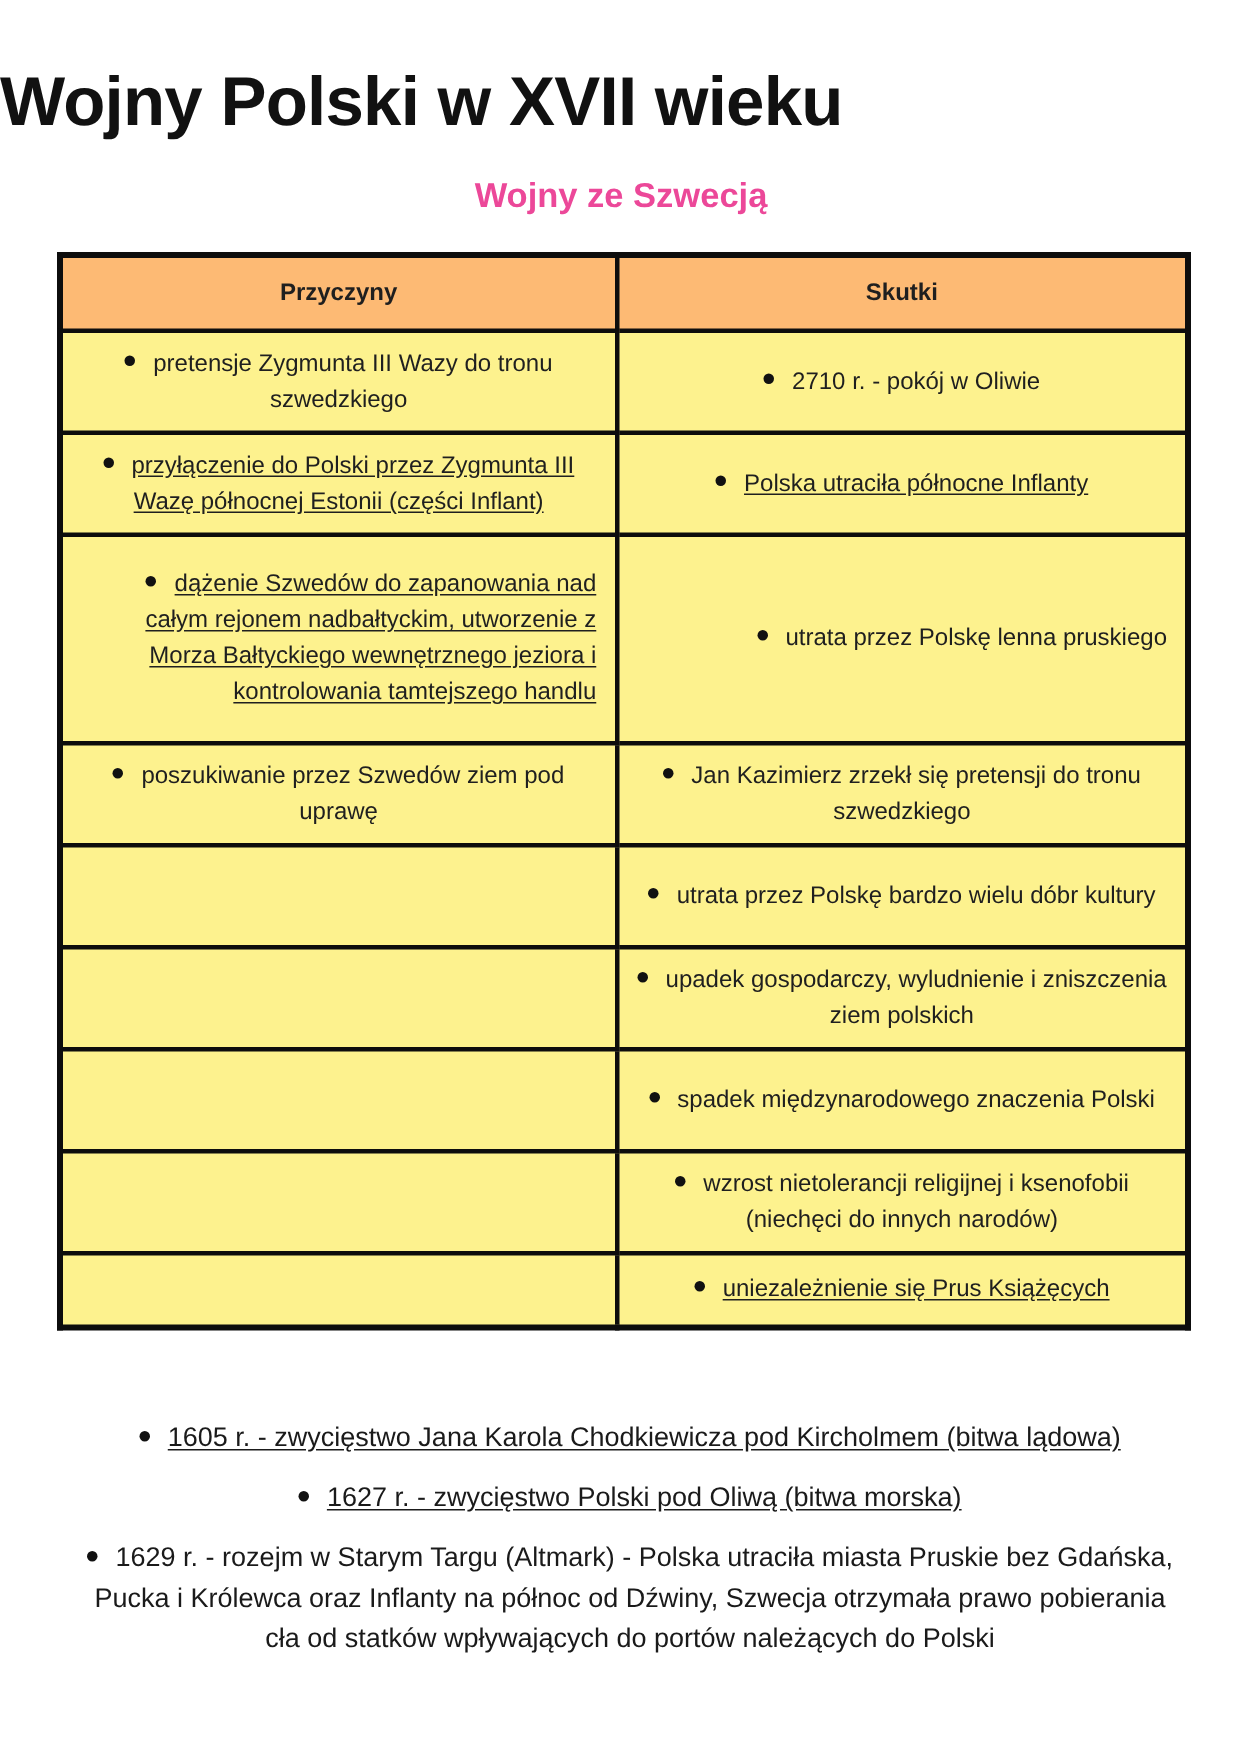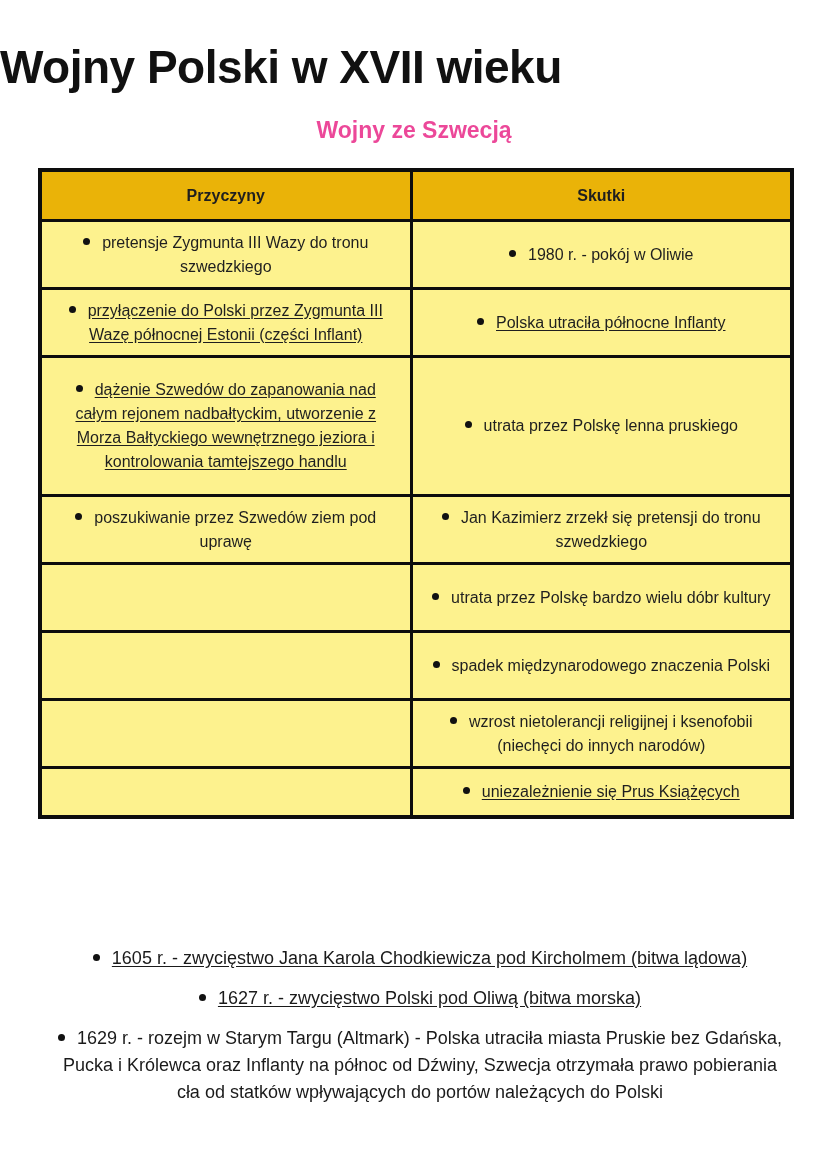--- a/index.html
+++ b/index.html
@@ -48,33 +48,33 @@
     table.wars th, table.wars td {
       border: 3.5px solid #0d0d0d;
       text-align: center;
       vertical-align: middle;
       padding: 0 12px;
       font-size: 16px;
       line-height: 24px;
       color: #1f1f1f;
     }
     table.wars th {
-      background: #eab308;
+      background: #fdba74;
       font-weight: bold;
       height: 47px;
       font-size: 16px;
     }
     table.wars td {
       background: #fdf28e;
     }
     col.c1 { width: 371px; }
     col.c2 { width: 381px; }
     tr.r1 td { height: 65px; }
     tr.r2 td { height: 65px; }
-    tr.r3 td { height: 136px; }
+    tr.r3 td { height: 136px; text-align: right; }
     tr.r4 td { height: 65px; }
     tr.r5 td { height: 65px; }
     tr.r6 td { height: 65px; }
     tr.r7 td { height: 65px; margin-left: 36px; }
     tr.r8 td { height: 65px; }
     tr.r9 td { height: 46px; }
     .cell-item {
       display: inline;
     }
     .bullet {
@@ -127,37 +127,41 @@
     </colgroup>
   <thead>
     <tr>
       <th>Przyczyny</th>
       <th>Skutki</th>
     </tr>
   </thead>
   <tbody id="table-body">
       <tr class="r1">
         <td><span class="cell-item"><span class="bullet"></span><span>pretensje Zygmunta III Wazy do tronu szwedzkiego</span></span></td>
-        <td><span class="cell-item"><span class="bullet"></span><span>1980 r. - pokój w Oliwie</span></span></td>
+        <td><span class="cell-item"><span class="bullet"></span><span>2710 r. - pokój w Oliwie</span></span></td>
       </tr>
       <tr class="r2">
         <td><span class="cell-item"><span class="bullet"></span><span class="u">przyłączenie do Polski przez Zygmunta III Wazę północnej Estonii (części Inflant)</span></span></td>
         <td><span class="cell-item"><span class="bullet"></span><span class="u">Polska utraciła północne Inflanty</span></span></td>
       </tr>
       <tr class="r3">
         <td><span class="cell-item"><span class="bullet"></span><span class="u">dążenie Szwedów do zapanowania nad całym rejonem nadbałtyckim, utworzenie z Morza Bałtyckiego wewnętrznego jeziora i kontrolowania tamtejszego handlu</span></span></td>
         <td><span class="cell-item"><span class="bullet"></span><span>utrata przez Polskę lenna pruskiego</span></span></td>
       </tr>
       <tr class="r4">
         <td><span class="cell-item"><span class="bullet"></span><span>poszukiwanie przez Szwedów ziem pod uprawę</span></span></td>
         <td><span class="cell-item"><span class="bullet"></span><span>Jan Kazimierz zrzekł się pretensji do tronu szwedzkiego</span></span></td>
       </tr>
       <tr class="r5">
         <td></td>
         <td><span class="cell-item"><span class="bullet"></span><span>utrata przez Polskę bardzo wielu dóbr kultury</span></span></td>
+      </tr>
+      <tr class="r6">
+        <td></td>
+        <td><span class="cell-item"><span class="bullet"></span><span>upadek gospodarczy, wyludnienie i zniszczenia ziem polskich</span></span></td>
       </tr>
       <tr class="r7">
         <td></td>
         <td><span class="cell-item"><span class="bullet"></span><span>spadek międzynarodowego znaczenia Polski</span></span></td>
       </tr>
       <tr class="r8">
         <td></td>
         <td><span class="cell-item"><span class="bullet"></span><span>wzrost nietolerancji religijnej i ksenofobii (niechęci do innych narodów)</span></span></td>
       </tr>
       <tr class="r9">

